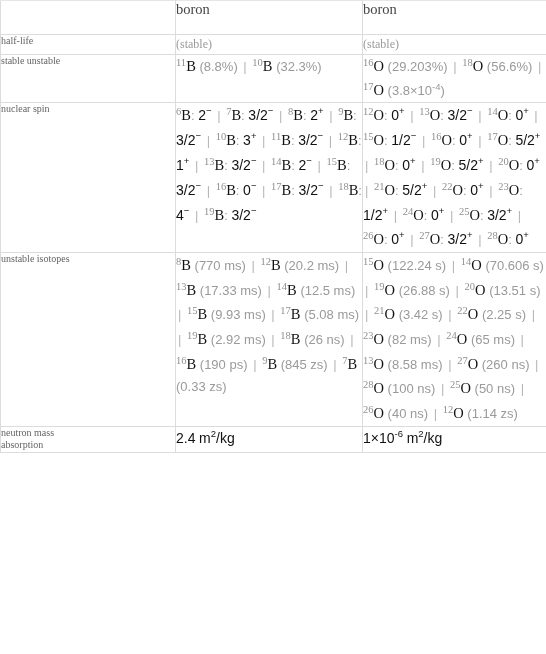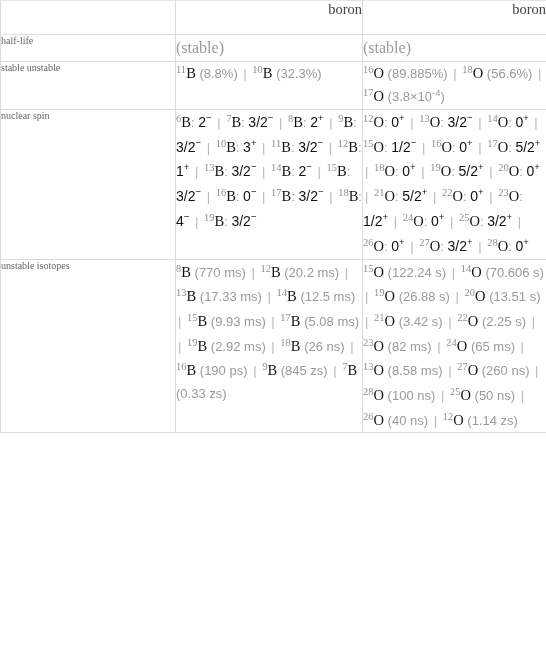--- a/index.html
+++ b/index.html
@@ -26,21 +26,21 @@
     border: 1px solid #dcdcdc;
     vertical-align: top;
     padding: 0;
     background: #fff;
   }
   #props-table tr:first-child th { border-top: 1px solid #e6e6e6; }
 
   
   .hdr-cell {
     height: 33px;
-    text-align: right;
+    text-align: left;
     vertical-align: middle;
     font-weight: normal;
     font-size: 14.5px;
     color: #454545;
     font-family: "Liberation Serif", "DejaVu Serif", serif;
   }
   .hdr-blank { background: #fff; }
 
   
   .row-label {
@@ -57,21 +57,21 @@
     padding: 8px 9px 8px 9px;
     font-family: "Liberation Sans", "DejaVu Sans", sans-serif;
     font-size: 13px;
     color: #111111;
     line-height: 1.62;
     word-wrap: break-word;
   }
   .val-cell.muted {
     color: #9a9a9a;
     font-family: "Liberation Serif", "DejaVu Serif", serif;
-    font-size: 16px;
+    font-size: 12px;
   }
   .sym {
     color: #111;
     font-family: "Liberation Serif", "DejaVu Serif", serif;
     font-size: 14.5px;
   }
   .pre-sup {
     color: #8f8f8f;
     font-family: "Liberation Serif", "DejaVu Serif", serif;
     font-size: 10.5px;
@@ -125,26 +125,32 @@
   </thead>
   <tbody>
       <tr>
         <td class="row-label">half-life</td>
         <td class="val-cell muted"><span class="muted">(stable)</span></td>
         <td class="val-cell muted"><span class="muted">(stable)</span></td>
       </tr>
       <tr>
         <td class="row-label">stable unstable</td>
         <td class="val-cell"><span class="pre-sup">11</span><span class="sym">B</span> <span class="gray">(8.8%)</span> <span class="sep">|</span> <span class="pre-sup">10</span><span class="sym">B</span> <span class="gray">(32.3%)</span></td>
-        <td class="val-cell"><span class="pre-sup">16</span><span class="sym">O</span> <span class="gray">(89.885%)</span> <span class="sep">|</span> <span class="pre-sup">18</span><span class="sym">O</span> <span class="gray">(56.6%)</span> <span class="sep">|</span> <span class="pre-sup">17</span><span class="sym">O</span> <span class="gray">(3.8×10<sup class="exp">-4</sup>)</span></td>
+        <td class="val-cell"><span class="pre-sup">16</span><span class="sym">O</span> <span class="gray">(29.203%)</span> <span class="sep">|</span> <span class="pre-sup">18</span><span class="sym">O</span> <span class="gray">(56.6%)</span> <span class="sep">|</span> <span class="pre-sup">17</span><span class="sym">O</span> <span class="gray">(3.8×10<sup class="exp">-4</sup>)</span></td>
       </tr>
       <tr>
         <td class="row-label">nuclear spin</td>
         <td class="val-cell tall"><span class="pre-sup">6</span><span class="sym">B</span><span class="gray">:</span> <span class="val-num">2<sup class="exp">−</sup></span> <span class="sep">|</span> <span class="pre-sup">7</span><span class="sym">B</span><span class="gray">:</span> <span class="val-num">3/2<sup class="exp">−</sup></span> <span class="sep">|</span> <span class="pre-sup">8</span><span class="sym">B</span><span class="gray">:</span> <span class="val-num">2<sup class="exp">+</sup></span> <span class="sep">|</span> <span class="pre-sup">9</span><span class="sym">B</span><span class="gray">:</span> <span class="val-num">3/2<sup class="exp">−</sup></span> <span class="sep">|</span> <span class="pre-sup">10</span><span class="sym">B</span><span class="gray">:</span> <span class="val-num">3<sup class="exp">+</sup></span> <span class="sep">|</span> <span class="pre-sup">11</span><span class="sym">B</span><span class="gray">:</span> <span class="val-num">3/2<sup class="exp">−</sup></span> <span class="sep">|</span> <span class="pre-sup">12</span><span class="sym">B</span><span class="gray">:</span> <span class="val-num">1<sup class="exp">+</sup></span> <span class="sep">|</span> <span class="pre-sup">13</span><span class="sym">B</span><span class="gray">:</span> <span class="val-num">3/2<sup class="exp">−</sup></span> <span class="sep">|</span> <span class="pre-sup">14</span><span class="sym">B</span><span class="gray">:</span> <span class="val-num">2<sup class="exp">−</sup></span> <span class="sep">|</span> <span class="pre-sup">15</span><span class="sym">B</span><span class="gray">:</span> <span class="val-num">3/2<sup class="exp">−</sup></span> <span class="sep">|</span> <span class="pre-sup">16</span><span class="sym">B</span><span class="gray">:</span> <span class="val-num">0<sup class="exp">−</sup></span> <span class="sep">|</span> <span class="pre-sup">17</span><span class="sym">B</span><span class="gray">:</span> <span class="val-num">3/2<sup class="exp">−</sup></span> <span class="sep">|</span> <span class="pre-sup">18</span><span class="sym">B</span><span class="gray">:</span> <span class="val-num">4<sup class="exp">−</sup></span> <span class="sep">|</span> <span class="pre-sup">19</span><span class="sym">B</span><span class="gray">:</span> <span class="val-num">3/2<sup class="exp">−</sup></span></td>
         <td class="val-cell tall"><span class="pre-sup">12</span><span class="sym">O</span><span class="gray">:</span> <span class="val-num">0<sup class="exp">+</sup></span> <span class="sep">|</span> <span class="pre-sup">13</span><span class="sym">O</span><span class="gray">:</span> <span class="val-num">3/2<sup class="exp">−</sup></span> <span class="sep">|</span> <span class="pre-sup">14</span><span class="sym">O</span><span class="gray">:</span> <span class="val-num">0<sup class="exp">+</sup></span> <span class="sep">|</span> <span class="pre-sup">15</span><span class="sym">O</span><span class="gray">:</span> <span class="val-num">1/2<sup class="exp">−</sup></span> <span class="sep">|</span> <span class="pre-sup">16</span><span class="sym">O</span><span class="gray">:</span> <span class="val-num">0<sup class="exp">+</sup></span> <span class="sep">|</span> <span class="pre-sup">17</span><span class="sym">O</span><span class="gray">:</span> <span class="val-num">5/2<sup class="exp">+</sup></span> <span class="sep">|</span> <span class="pre-sup">18</span><span class="sym">O</span><span class="gray">:</span> <span class="val-num">0<sup class="exp">+</sup></span> <span class="sep">|</span> <span class="pre-sup">19</span><span class="sym">O</span><span class="gray">:</span> <span class="val-num">5/2<sup class="exp">+</sup></span> <span class="sep">|</span> <span class="pre-sup">20</span><span class="sym">O</span><span class="gray">:</span> <span class="val-num">0<sup class="exp">+</sup></span> <span class="sep">|</span> <span class="pre-sup">21</span><span class="sym">O</span><span class="gray">:</span> <span class="val-num">5/2<sup class="exp">+</sup></span> <span class="sep">|</span> <span class="pre-sup">22</span><span class="sym">O</span><span class="gray">:</span> <span class="val-num">0<sup class="exp">+</sup></span> <span class="sep">|</span> <span class="pre-sup">23</span><span class="sym">O</span><span class="gray">:</span> <span class="val-num">1/2<sup class="exp">+</sup></span> <span class="sep">|</span> <span class="pre-sup">24</span><span class="sym">O</span><span class="gray">:</span> <span class="val-num">0<sup class="exp">+</sup></span> <span class="sep">|</span> <span class="pre-sup">25</span><span class="sym">O</span><span class="gray">:</span> <span class="val-num">3/2<sup class="exp">+</sup></span> <span class="sep">|</span> <span class="pre-sup">26</span><span class="sym">O</span><span class="gray">:</span> <span class="val-num">0<sup class="exp">+</sup></span> <span class="sep">|</span> <span class="pre-sup">27</span><span class="sym">O</span><span class="gray">:</span> <span class="val-num">3/2<sup class="exp">+</sup></span> <span class="sep">|</span> <span class="pre-sup">28</span><span class="sym">O</span><span class="gray">:</span> <span class="val-num">0<sup class="exp">+</sup></span></td>
       </tr>
       <tr>
         <td class="row-label">unstable isotopes</td>
         <td class="val-cell tall"><span class="pre-sup">8</span><span class="sym">B</span> <span class="gray">(770 ms)</span> <span class="sep">|</span> <span class="pre-sup">12</span><span class="sym">B</span> <span class="gray">(20.2 ms)</span> <span class="sep">|</span> <span class="pre-sup">13</span><span class="sym">B</span> <span class="gray">(17.33 ms)</span> <span class="sep">|</span> <span class="pre-sup">14</span><span class="sym">B</span> <span class="gray">(12.5 ms)</span> <span class="sep">|</span> <span class="pre-sup">15</span><span class="sym">B</span> <span class="gray">(9.93 ms)</span> <span class="sep">|</span> <span class="pre-sup">17</span><span class="sym">B</span> <span class="gray">(5.08 ms)</span> <span class="sep">|</span> <span class="pre-sup">19</span><span class="sym">B</span> <span class="gray">(2.92 ms)</span> <span class="sep">|</span> <span class="pre-sup">18</span><span class="sym">B</span> <span class="gray">(26 ns)</span> <span class="sep">|</span> <span class="pre-sup">16</span><span class="sym">B</span> <span class="gray">(190 ps)</span> <span class="sep">|</span> <span class="pre-sup">9</span><span class="sym">B</span> <span class="gray">(845 zs)</span> <span class="sep">|</span> <span class="pre-sup">7</span><span class="sym">B</span> <span class="gray">(0.33 zs)</span></td>
         <td class="val-cell tall"><span class="pre-sup">15</span><span class="sym">O</span> <span class="gray">(122.24 s)</span> <span class="sep">|</span> <span class="pre-sup">14</span><span class="sym">O</span> <span class="gray">(70.606 s)</span> <span class="sep">|</span> <span class="pre-sup">19</span><span class="sym">O</span> <span class="gray">(26.88 s)</span> <span class="sep">|</span> <span class="pre-sup">20</span><span class="sym">O</span> <span class="gray">(13.51 s)</span> <span class="sep">|</span> <span class="pre-sup">21</span><span class="sym">O</span> <span class="gray">(3.42 s)</span> <span class="sep">|</span> <span class="pre-sup">22</span><span class="sym">O</span> <span class="gray">(2.25 s)</span> <span class="sep">|</span> <span class="pre-sup">23</span><span class="sym">O</span> <span class="gray">(82 ms)</span> <span class="sep">|</span> <span class="pre-sup">24</span><span class="sym">O</span> <span class="gray">(65 ms)</span> <span class="sep">|</span> <span class="pre-sup">13</span><span class="sym">O</span> <span class="gray">(8.58 ms)</span> <span class="sep">|</span> <span class="pre-sup">27</span><span class="sym">O</span> <span class="gray">(260 ns)</span> <span class="sep">|</span> <span class="pre-sup">28</span><span class="sym">O</span> <span class="gray">(100 ns)</span> <span class="sep">|</span> <span class="pre-sup">25</span><span class="sym">O</span> <span class="gray">(50 ns)</span> <span class="sep">|</span> <span class="pre-sup">26</span><span class="sym">O</span> <span class="gray">(40 ns)</span> <span class="sep">|</span> <span class="pre-sup">12</span><span class="sym">O</span> <span class="gray">(1.14 zs)</span></td>
       </tr>
+      <tr>
+        <td class="row-label">neutron mass
+absorption</td>
+        <td class="val-cell"><span class="val-num">2.4</span> <span class="units">m<sup class="exp">2</sup>/kg</span></td>
+        <td class="val-cell"><span class="val-num">1×10<sup class="exp">-6</sup></span> <span class="units">m<sup class="exp">2</sup>/kg</span></td>
+      </tr>
     </tbody>
 </table>
 
 </body></html>

